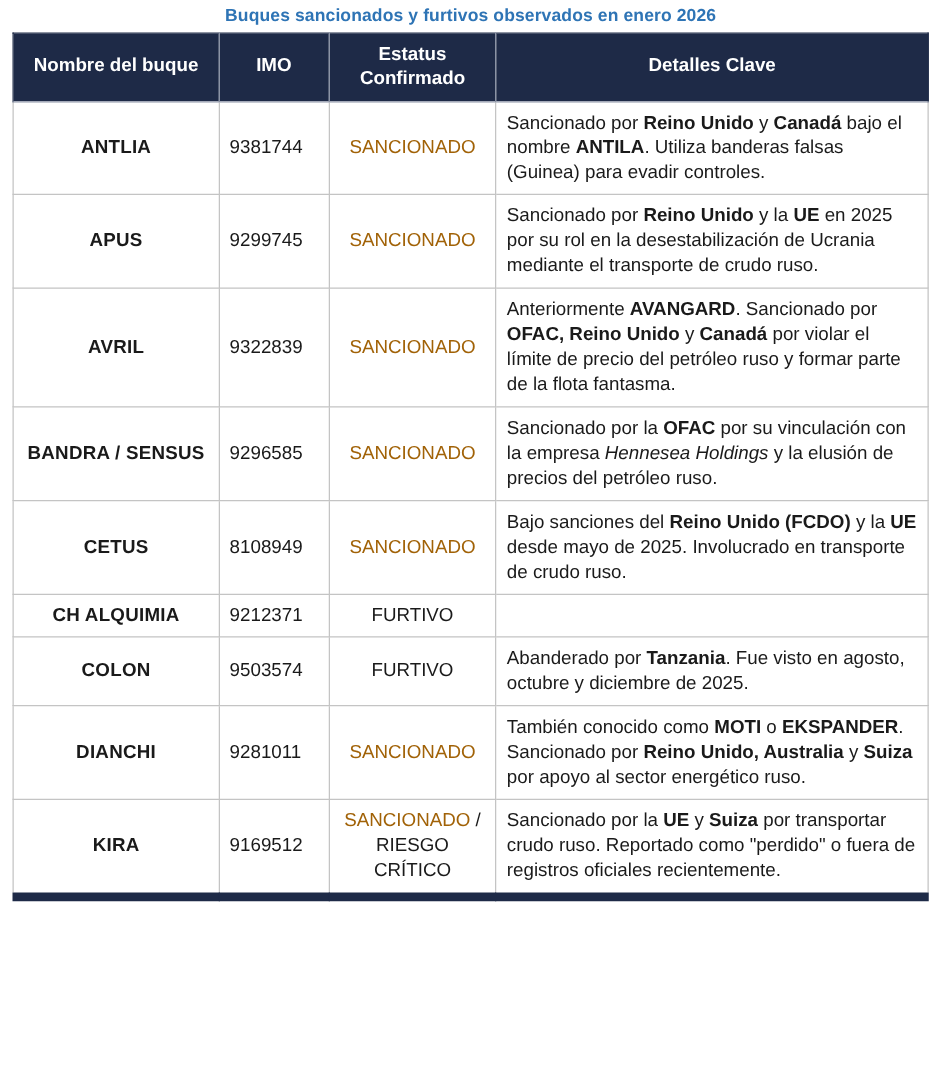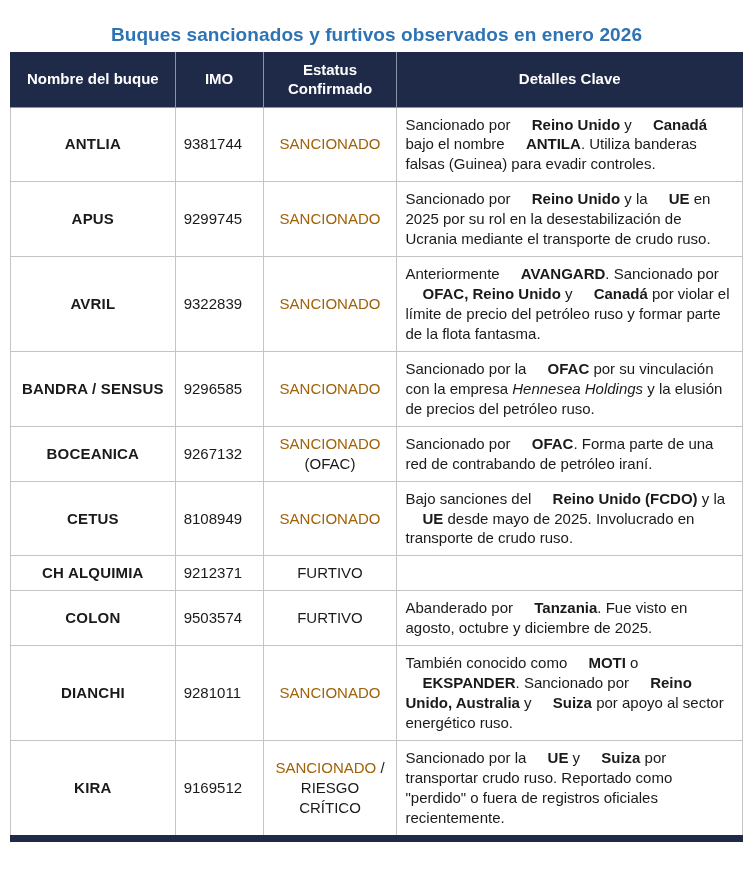--- a/index.html
+++ b/index.html
@@ -11,23 +11,23 @@
     color: #1a1a1a;
   }
   .page {
     width: 753px;
     height: 869px;
     box-sizing: border-box;
     overflow: hidden;
     background: #ffffff;
   }
   .title {
-    margin: 24px 10px 6px 10px;
+    margin: 4px 10px 6px 10px;
     text-align: center;
-    font-size: 19px;
+    font-size: 14px;
     font-weight: bold;
     color: #2e74b5;
     letter-spacing: 0.1px;
   }
   table.ships {
     width: 733px;
     margin: 0 10px;
     border-collapse: collapse;
     table-layout: fixed;
     border-left: 1px solid #bfbfbf;
@@ -71,21 +71,21 @@
     text-align: left;
   }
   td.cell-status {
     text-align: center;
   }
   td.cell-details {
     text-align: left;
   }
   .st-red  { color: #a16207; }
   .st-dark { color: #1a1a1a; }
-  .seg-b { font-weight: bold; margin-left: 17px; }
+  .seg-b { font-weight: bold; }
   .seg-i { font-style: italic; }
 </style>
 </head>
 <body>
 
 <div class="page">
   <div class="title">Buques sancionados y furtivos observados en enero 2026</div>
 
   <table class="ships">
     <colgroup>
@@ -121,26 +121,20 @@
           <td class="cell-status"><span class="st-red">SANCIONADO</span></td>
           <td class="cell-details"><span>Anteriormente </span><span class="seg-b">AVANGARD</span><span>. Sancionado por </span><span class="seg-b">OFAC, Reino Unido</span><span> y </span><span class="seg-b">Canadá</span><span> por violar el límite de precio del petróleo ruso y formar parte de la flota fantasma.</span></td>
         </tr>
         <tr>
           <td class="cell-name">BANDRA / SENSUS</td>
           <td class="cell-imo">9296585</td>
           <td class="cell-status"><span class="st-red">SANCIONADO</span></td>
           <td class="cell-details"><span>Sancionado por la </span><span class="seg-b">OFAC</span><span> por su vinculación con la empresa </span><span class="seg-i">Hennesea Holdings</span><span> y la elusión de precios del petróleo ruso.</span></td>
         </tr>
         <tr>
-          <td class="cell-name">BOCEANICA</td>
-          <td class="cell-imo">9267132</td>
-          <td class="cell-status"><span class="st-red">SANCIONADO</span><br><span class="st-dark">(OFAC)</span></td>
-          <td class="cell-details"><span>Sancionado por </span><span class="seg-b">OFAC</span><span>. Forma parte de una red de contrabando de petróleo iraní.</span></td>
-        </tr>
-        <tr>
           <td class="cell-name">CETUS</td>
           <td class="cell-imo">8108949</td>
           <td class="cell-status"><span class="st-red">SANCIONADO</span></td>
           <td class="cell-details"><span>Bajo sanciones del </span><span class="seg-b">Reino Unido (FCDO)</span><span> y la </span><span class="seg-b">UE</span><span> desde mayo de 2025. Involucrado en transporte de crudo ruso.</span></td>
         </tr>
         <tr>
           <td class="cell-name">CH ALQUIMIA</td>
           <td class="cell-imo">9212371</td>
           <td class="cell-status"><span class="st-dark">FURTIVO</span></td>
           <td class="cell-details"></td>

